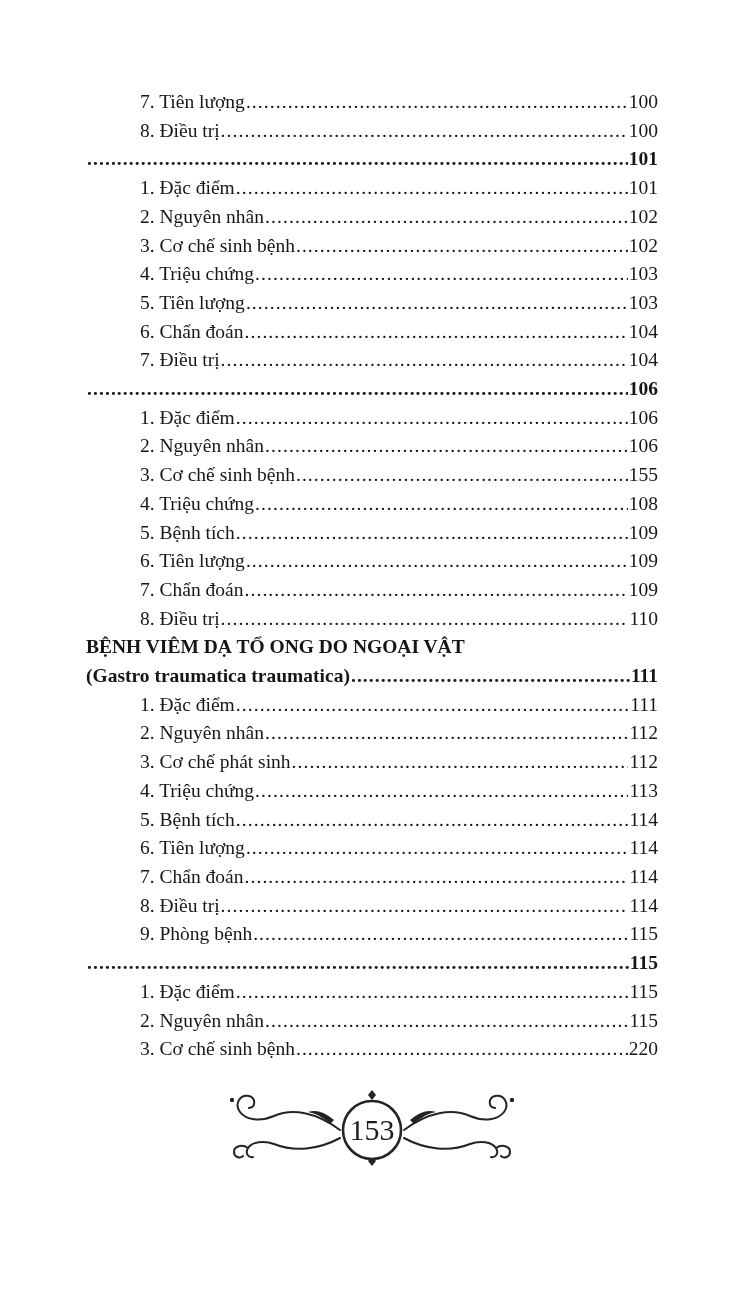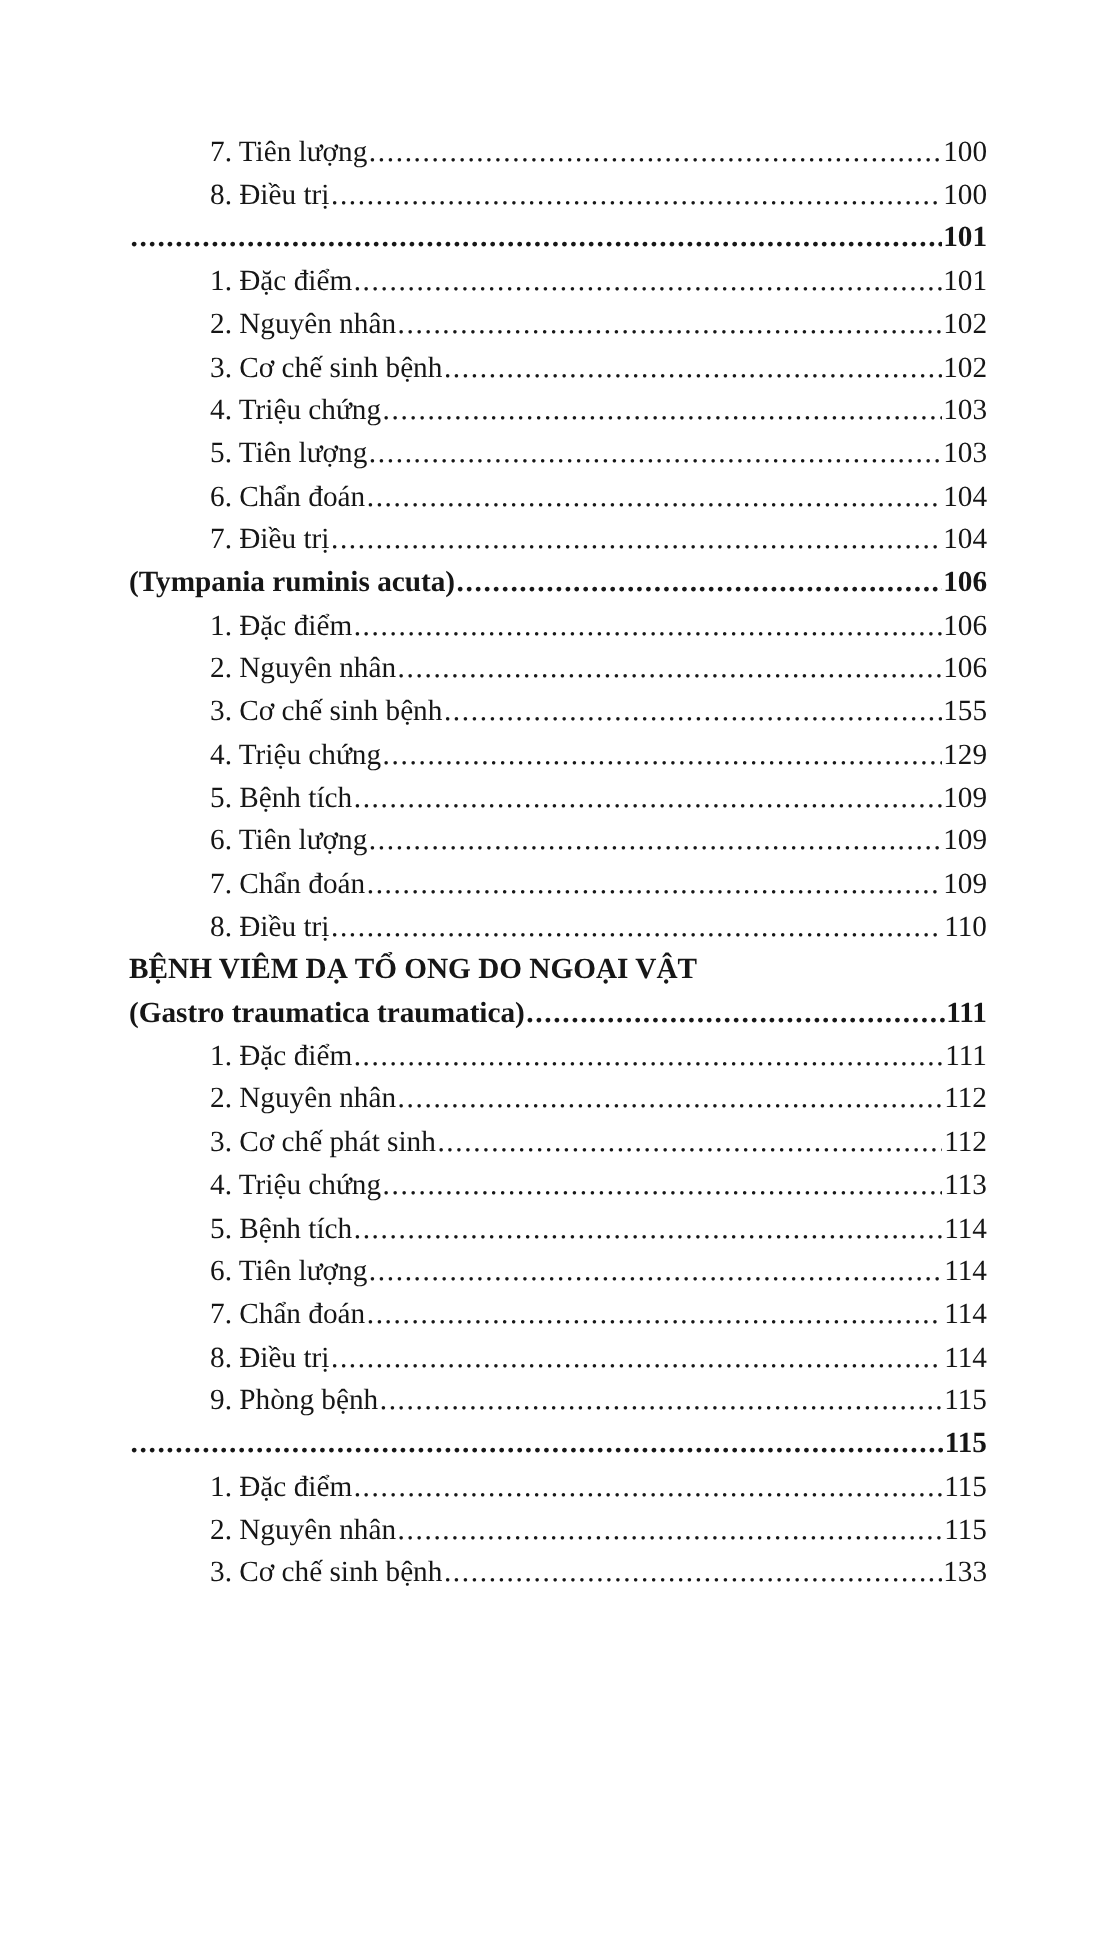--- a/index.html
+++ b/index.html
@@ -98,21 +98,20 @@
         <span class="toc-label">6. Chẩn đoán</span>
         <span class="toc-leader"></span>
         <span class="toc-page">104</span>
       </div>
       <div class="toc-row item">
         <span class="toc-label">7. Điều trị</span>
         <span class="toc-leader"></span>
         <span class="toc-page">104</span>
       </div>
       <div class="toc-row heading">
-        <span class="toc-label">(Tympania ruminis acuta)</span>
         <span class="toc-leader"></span>
         <span class="toc-page">106</span>
       </div>
       <div class="toc-row item">
         <span class="toc-label">1. Đặc điểm</span>
         <span class="toc-leader"></span>
         <span class="toc-page">106</span>
       </div>
       <div class="toc-row item">
         <span class="toc-label">2. Nguyên nhân</span>
@@ -120,21 +119,21 @@
         <span class="toc-page">106</span>
       </div>
       <div class="toc-row item">
         <span class="toc-label">3. Cơ chế sinh bệnh</span>
         <span class="toc-leader"></span>
         <span class="toc-page">155</span>
       </div>
       <div class="toc-row item">
         <span class="toc-label">4. Triệu chứng</span>
         <span class="toc-leader"></span>
-        <span class="toc-page">129</span>
+        <span class="toc-page">108</span>
       </div>
       <div class="toc-row item">
         <span class="toc-label">5. Bệnh tích</span>
         <span class="toc-leader"></span>
         <span class="toc-page">109</span>
       </div>
       <div class="toc-row item">
         <span class="toc-label">6. Tiên lượng</span>
         <span class="toc-leader"></span>
         <span class="toc-page">109</span>
@@ -212,18 +211,37 @@
         <span class="toc-page">115</span>
       </div>
       <div class="toc-row item">
         <span class="toc-label">2. Nguyên nhân</span>
         <span class="toc-leader"></span>
         <span class="toc-page">115</span>
       </div>
       <div class="toc-row item">
         <span class="toc-label">3. Cơ chế sinh bệnh</span>
         <span class="toc-leader"></span>
-        <span class="toc-page">133</span>
+        <span class="toc-page">220</span>
       </div>
     </div>
 
+  <div class="ornament-wrap">
+    <svg class="ornament-svg" width="320" height="84" viewBox="0 0 320 84">
+      <defs>
+        <g id="fl" fill="none" stroke="#242424" stroke-width="2" stroke-linecap="round">
+          <path d="M128,44 C104,26 80,22 62,30 C48,36 34,34 28,26 C22,18 28,8 37,10 C44,12 44,21 37,22"></path>
+          <path d="M128,52 C106,64 82,66 62,58 C52,54 40,56 36,62 C33,67 36,72 41,71"></path>
+          <path d="M36,62 C30,58 22,60 22,66 C22,71 28,73 31,70"></path>
+          <path d="M122,34 Q108,22 96,26 Q108,28 118,38 Z" fill="#242424" stroke="none"></path>
+          <circle cx="20" cy="14" r="2.2" fill="#242424" stroke="none"></circle>
+        </g>
+      </defs>
+      <use href="#fl"></use>
+      <use href="#fl" transform="translate(320 0) scale(-1 1)"></use>
+      <path d="M160,4 l4,5 l-4,5 l-4,-5 Z" fill="#242424"></path>
+      <path d="M160,70 l4,5 l-4,5 l-4,-5 Z" fill="#242424"></path>
+      <circle cx="160" cy="44" r="29" fill="#ffffff" stroke="#242424" stroke-width="2.6"></circle>
+      <text x="160" y="54" text-anchor="middle">153</text>
+    </svg>
+  </div>
 
 </div>
 
 </body></html>

